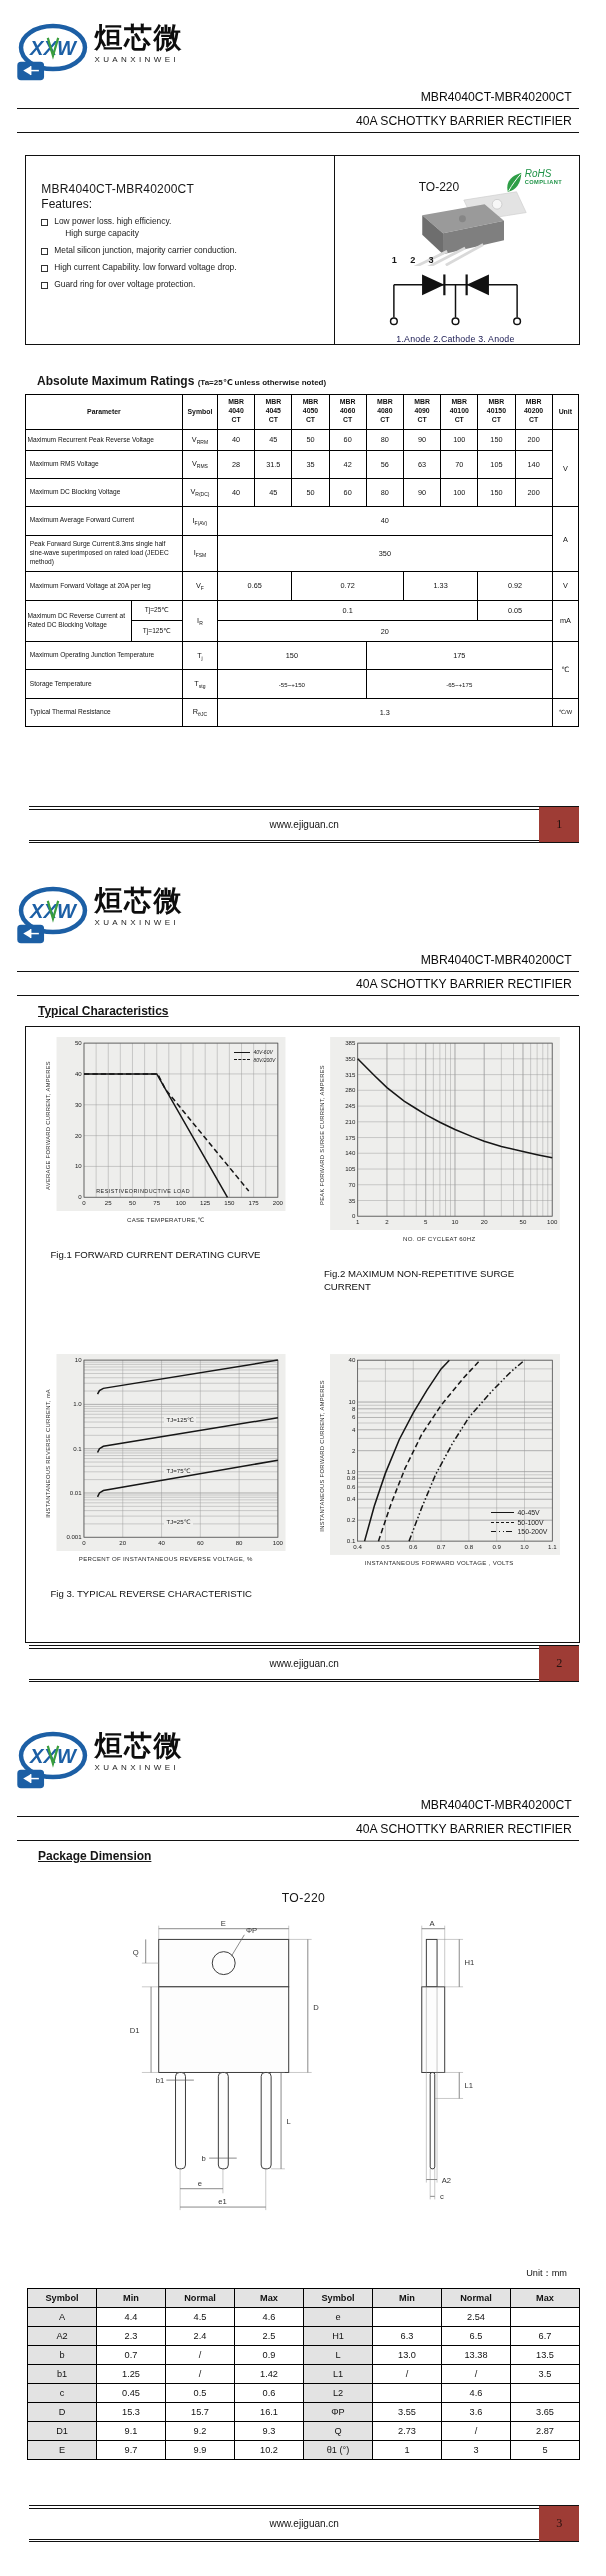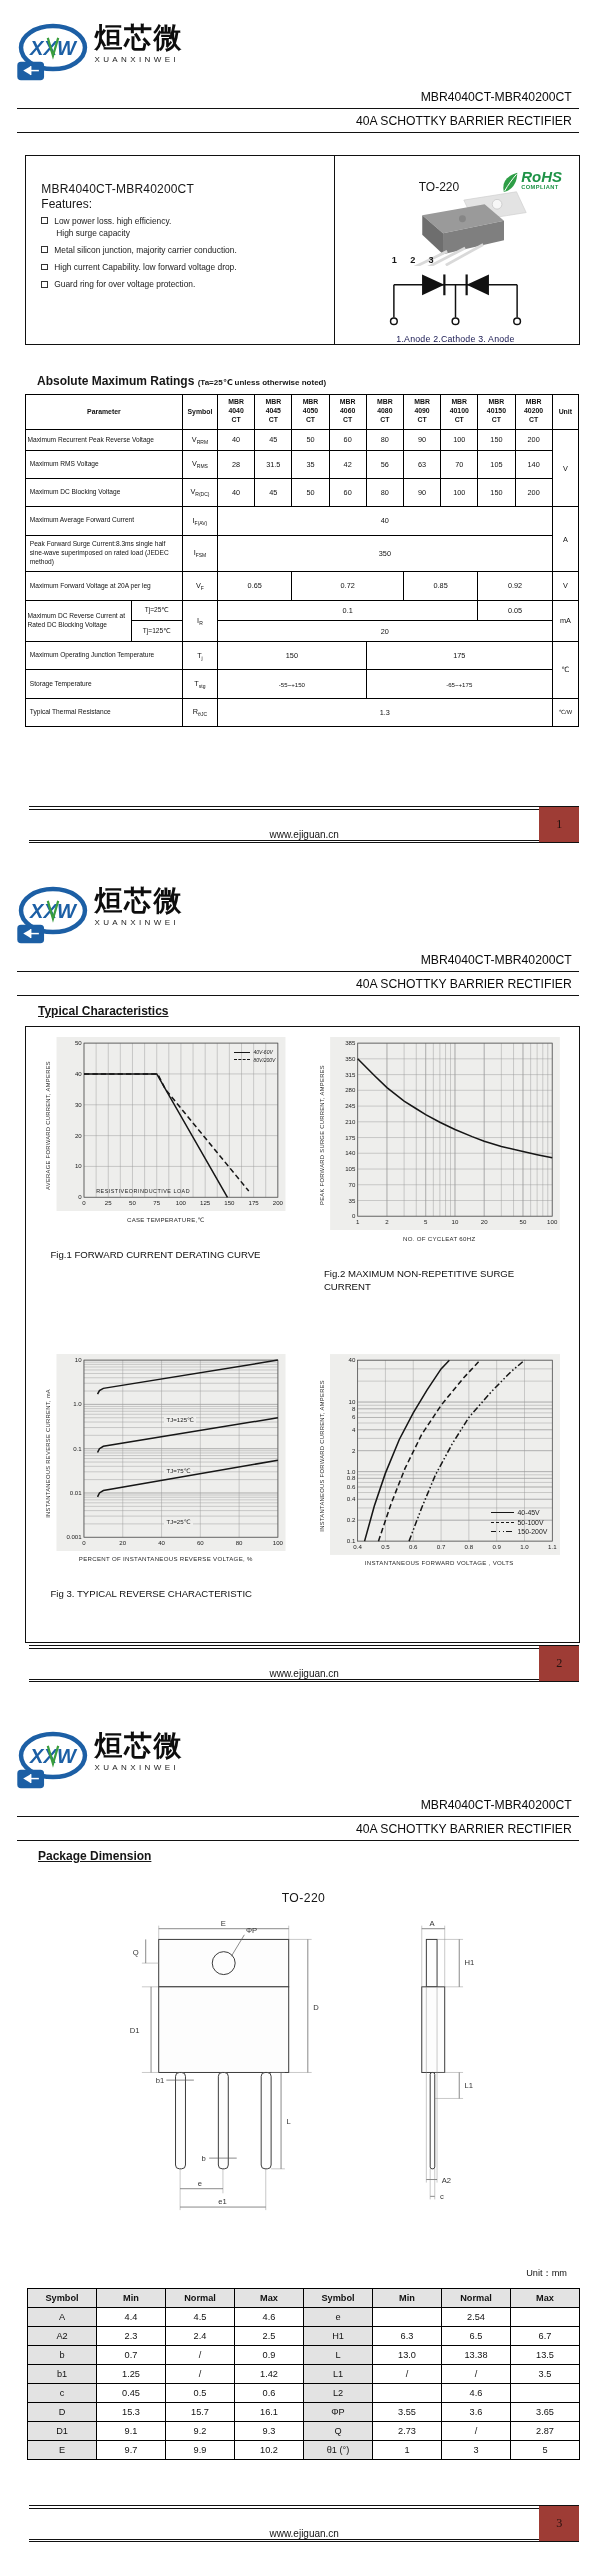--- a/index.html
+++ b/index.html
@@ -15,39 +15,39 @@
 .logo-cn{font-size:28px;font-weight:bold;color:#0d0d0d;line-height:1.1;letter-spacing:1.5px}
 .logo-en{font-size:8px;letter-spacing:3.4px;color:#222;margin-top:0.8px}
 .trow{text-align:right;font-size:12.2px;color:#0c0c0c}
 .t1{border-bottom:1.5px solid #121212;padding:9.2px 7.7px 3.8px 0;margin-left:1.5px}
 .t2{border-bottom:1.5px solid #121212;padding:4.6px 7.7px 4.6px 0;margin-left:1.5px}
 
 
 .pfoot{margin:auto 27.6px 20px 29px;border-top:1.1px solid #111;border-bottom:1.1px solid #111}
 #p2 .pfoot{margin-bottom:26px}
 #p3 .pfoot{margin-bottom:34px}
-.pfoot-inner{border-top:1.1px solid #111;border-bottom:1.1px solid #111;margin:1.5px 0;position:relative;height:32px;display:flex;align-items:flex-end;justify-content:center;font-size:10px;color:#141414}
+.pfoot-inner{border-top:1.1px solid #111;border-bottom:1.1px solid #111;margin:1.5px 0;position:relative;height:32px;display:flex;align-items:center;justify-content:center;font-size:10px;color:#141414}
 .fpage{position:absolute;right:0;top:-2.3px;bottom:-2.3px;width:40px;background:#9e3c35;color:#26120f;display:flex;align-items:center;justify-content:center;font-size:12.2px;font-family:"Liberation Serif",serif}
 
 
 .feat-box{margin:21.4px 27px 0 25px;border:1.1px solid #111;height:190px;display:flex}
 .feat-left{width:309px;border-right:1.1px solid #111;padding:26px 7.7px 0 15.3px}
 .part-title{font-size:12px;letter-spacing:0.2px}
 .features-title{font-size:12px;margin-top:1px}
 .feature{margin-top:5.4px;font-size:8.4px;line-height:1.4;color:#1a1a1a}
-.feature .row1{display:flex;gap:6.1px;align-items:flex-start}
+.feature .row1{display:flex;gap:6.1px;align-items:center}
 .cb{display:inline-block;width:6.9px;height:6.9px;border:0.8px solid #333;margin-top:1.5px;flex:0 0 auto}
-.fl2{margin-left:15px}
+.fl2{margin-left:24px}
 .fl2:empty{display:none}
 .feat-right{flex:1;padding:13.8px 13.8px 0 10.7px;display:flex;flex-direction:column;align-items:center}
 .pkg-row{width:100%;display:flex;justify-content:space-between;align-items:flex-start;padding:0 3.1px 0 73px}
 .to220{font-size:12px;margin-top:10.7px}
 .rohs{display:flex;align-items:flex-start;gap:1.5px}
 .leaf{width:18.4px;height:21.4px;margin-top:3.1px}
-.rohs1{font-size:15px;font-weight:bold;font-style:italic;color:#1f9347;line-height:1}
+.rohs1{font-size:10px;font-weight:normal;font-style:italic;color:#1f9347;line-height:1}
 .rohs2{font-size:5.7px;font-weight:bold;color:#1f9347;letter-spacing:0.4px}
 .pkg3d{width:161px;height:77px;margin-top:-4.6px}
 .pins{font-size:9.2px;font-weight:bold;letter-spacing:5.4px;align-self:flex-start;margin:-10.7px 0 0 46px}
 .diode-svg{width:161px;height:60px;margin-top:4.6px}
 .pinout{font-size:8.8px;margin-top:4.6px;color:#13136b0;color:#14144e;letter-spacing:0.2px}
 
 
 .amr-head{margin:29px 0 6.1px 37px;font-size:12px;font-weight:bold}
 .amr-note{font-size:8px;font-weight:bold}
 table.amr{border-collapse:collapse;table-layout:fixed;width:554px;margin:0 0 0 25px;border:1.5px solid #000;font-size:7.3px;text-align:center;color:#111}
@@ -303,21 +303,21 @@
     <tr>
       <td colspan="2" class="p">Peak Forward Surge Current:8.3ms single half sine-wave superimposed on rated load (JEDEC method)</td>
       <td class="sym"><span>I</span><sub>FSM</sub></td>
       <td colspan="9">350</td>
     </tr>
     <tr>
       <td colspan="2" class="p">Maximum Forward Voltage at 20A per leg</td>
       <td class="sym"><span>V</span><sub>F</sub></td>
       <td colspan="2">0.65</td>
       <td colspan="3">0.72</td>
-      <td colspan="2">0.85</td>
+      <td colspan="2">1.33</td>
       <td colspan="2">0.92</td>
       <td>V</td>
     </tr>
     <tr class="ir">
       <td rowspan="2" class="p">Maximum DC Reverse Current at Rated DC Blocking Voltage</td>
       <td class="cond">Tj=25℃</td>
       <td rowspan="2" class="sym"><span>I</span><sub>R</sub></td>
       <td colspan="7">0.1</td>
       <td colspan="2">0.05</td>
       <td rowspan="2">mA</td>

